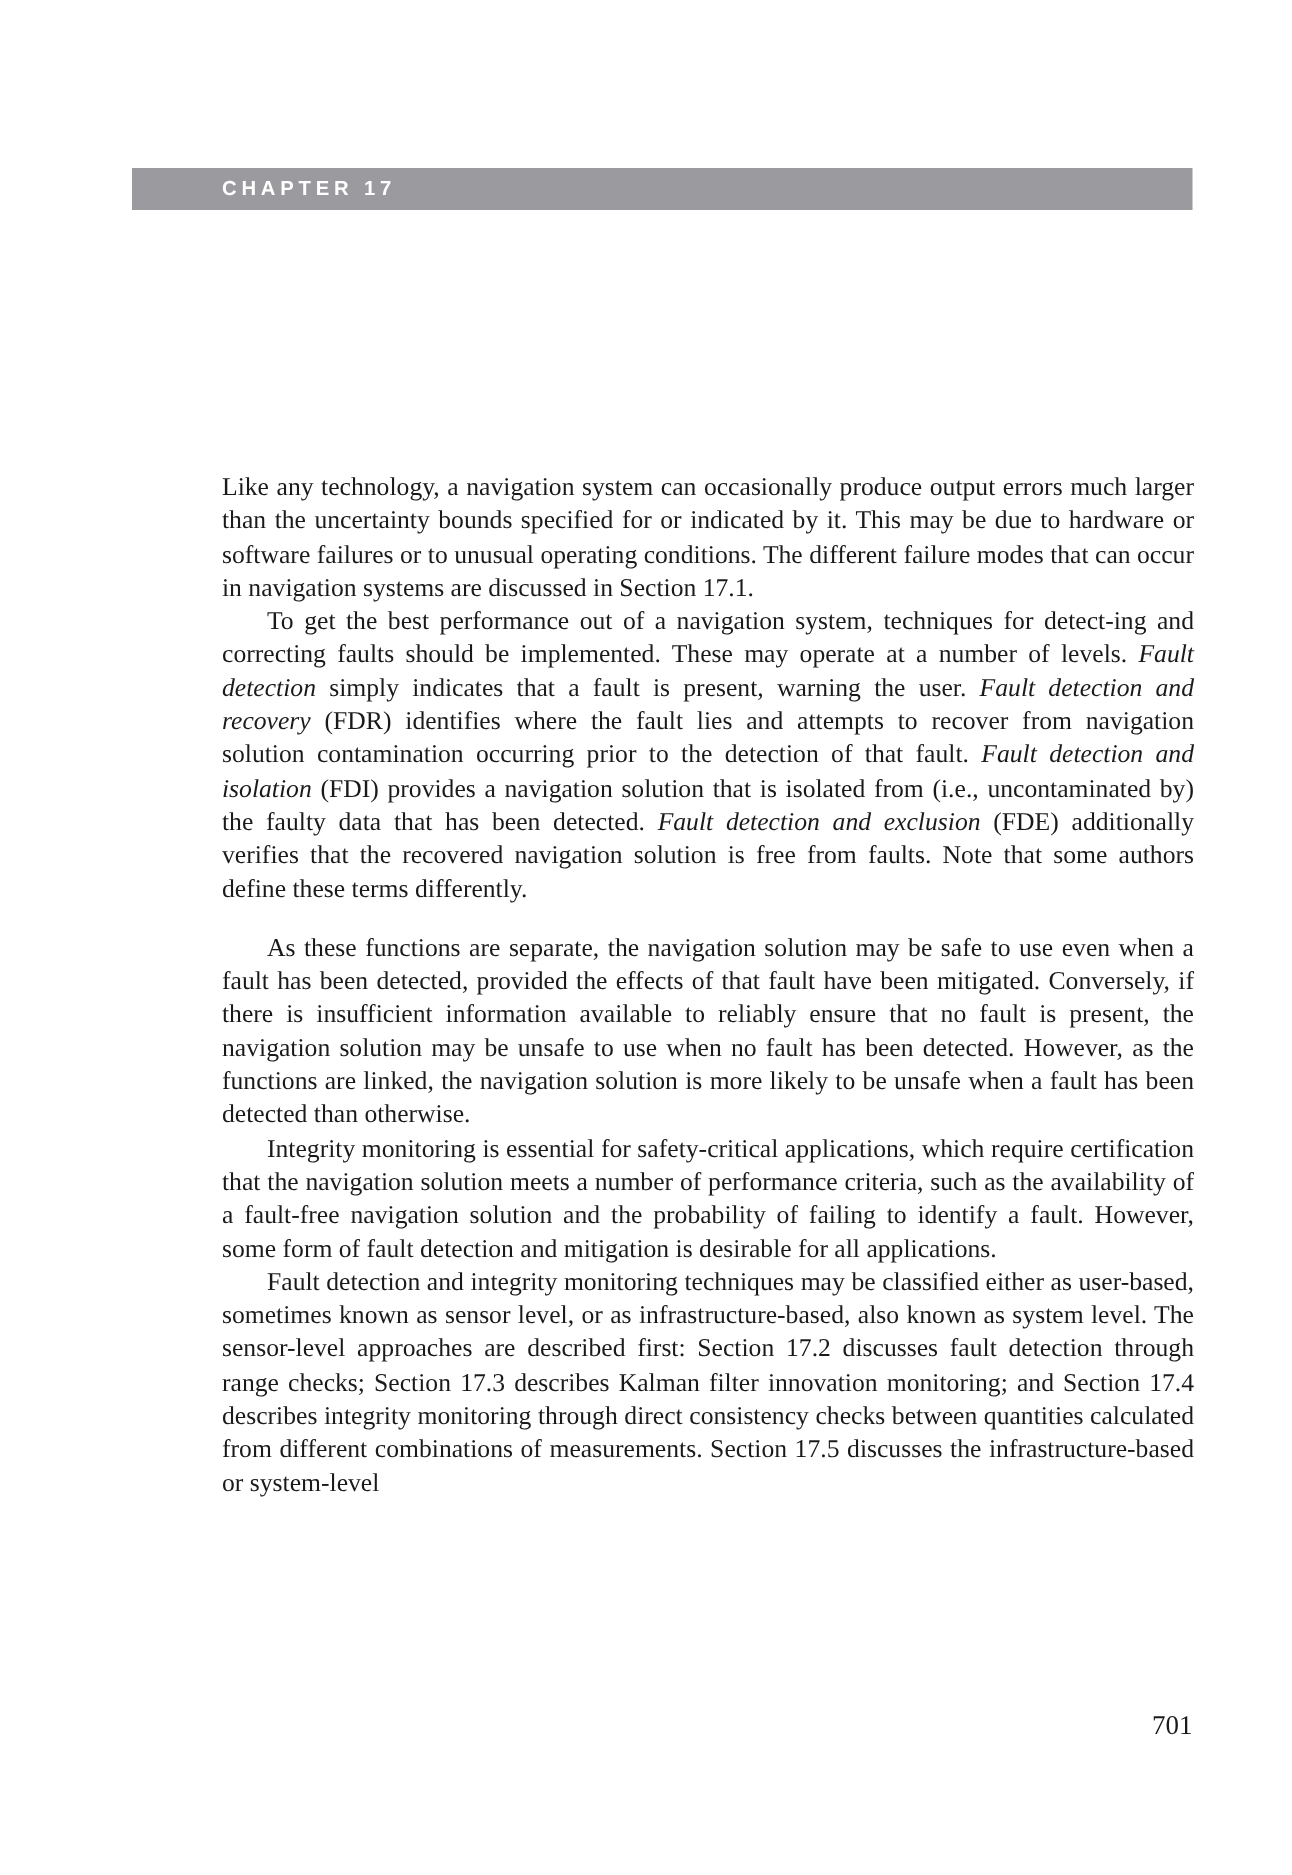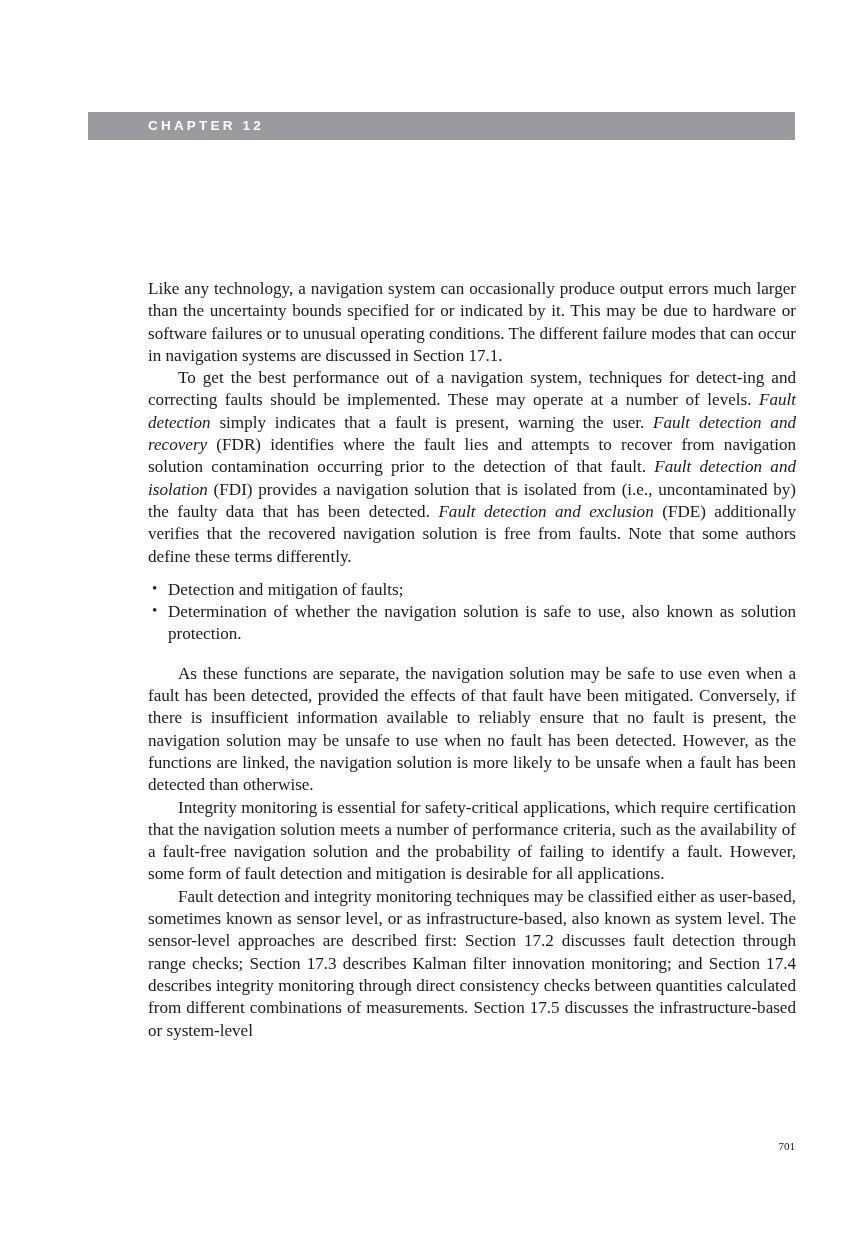--- a/index.html
+++ b/index.html
@@ -64,20 +64,21 @@
   p.para {
     margin: 0;
     font-size: 17.1px;
     line-height: 1.305;
     text-align: justify;
     text-indent: 30px;
     hyphens: auto;
   }
   p.para.first {
     text-indent: 0;
+    margin-top: 36px;
   }
   .it {
     font-style: italic;
   }
   ul.bullets {
     margin: 11px 0 0 0;
     padding: 0;
     list-style: none;
   }
   ul.bullets li {
@@ -99,57 +100,53 @@
     height: 17px;
   }
 
   
   .page-number {
     position: absolute;
     left: 0;
     top: 1140px;
     width: 795px;
     text-align: right;
-    font-size: 11px;
+    font-size: 18px;
     color: #1a1a1a;
   }
 
   
   .watermark {
     position: absolute;
     left: 0;
     top: 1110px;
     width: 861px;
     height: 140px;
     pointer-events: none;
   }
 </style>
 </head>
 <body>
 
 <div class="page">
 
   <div class="chapter-band"></div>
-  <div class="chapter-label">CHAPTER 12</div>
+  <div class="chapter-label">CHAPTER 17</div>
 
   <div class="body-col">
 
     <p class="para first">
       <span>Like any technology, a navigation system can occasionally produce output errors much larger than the uncertainty bounds specified for or indicated by it. This may be due to hardware or software failures or to unusual operating conditions. The different failure modes that can occur in navigation systems are discussed in Section 17.1.</span>
     </p>
 
     <p class="para">
       To get the best performance out of a navigation system, techniques for detect-ing and correcting faults should be implemented. These may operate at a number of levels. <span class="it">Fault detection</span> simply indicates that a fault is present, warning the user. <span class="it">Fault detection and recovery</span> (FDR) identifies where the fault lies and attempts to recover from navigation solution contamination occurring prior to the detection of that fault. <span class="it">Fault detection and isolation</span> (FDI) provides a navigation solution that is isolated from (i.e., uncontaminated by) the faulty data that has been detected. <span class="it">Fault detection and exclusion</span> (FDE) additionally verifies that the recovered navigation solution is free from faults. Note that some authors define these terms differently.
     </p>
 
 
-    <ul class="bullets">
-      <li>Detection and mitigation of faults;</li>
-      <li>Determination of whether the navigation solution is safe to use, also known as solution protection.</li>
-    </ul>
 
     <div class="gap-after-list"></div>
 
     <p class="para">
       <span>As these functions are separate, the navigation solution may be safe to use even when a fault has been detected, provided the effects of that fault have been mitigated. Conversely, if there is insufficient information available to reliably ensure that no fault is present, the navigation solution may be unsafe to use when no fault has been detected. However, as the functions are linked, the navigation solution is more likely to be unsafe when a fault has been detected than otherwise.</span>
     </p>
 
     <p class="para">
       <span>Integrity monitoring is essential for safety-critical applications, which require certification that the navigation solution meets a number of performance criteria, such as the availability of a fault-free navigation solution and the probability of failing to identify a fault. However, some form of fault detection and mitigation is desirable for all applications.</span>
     </p>

